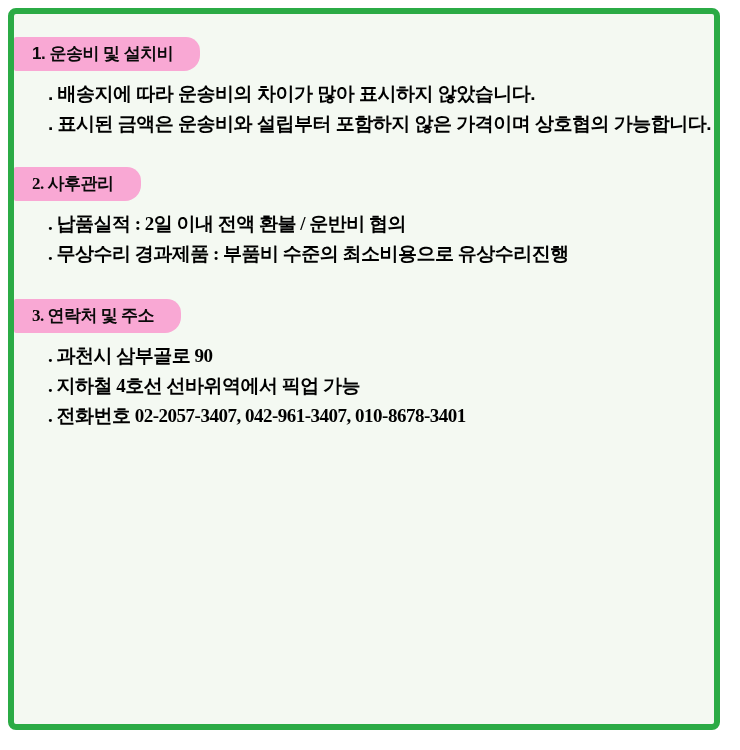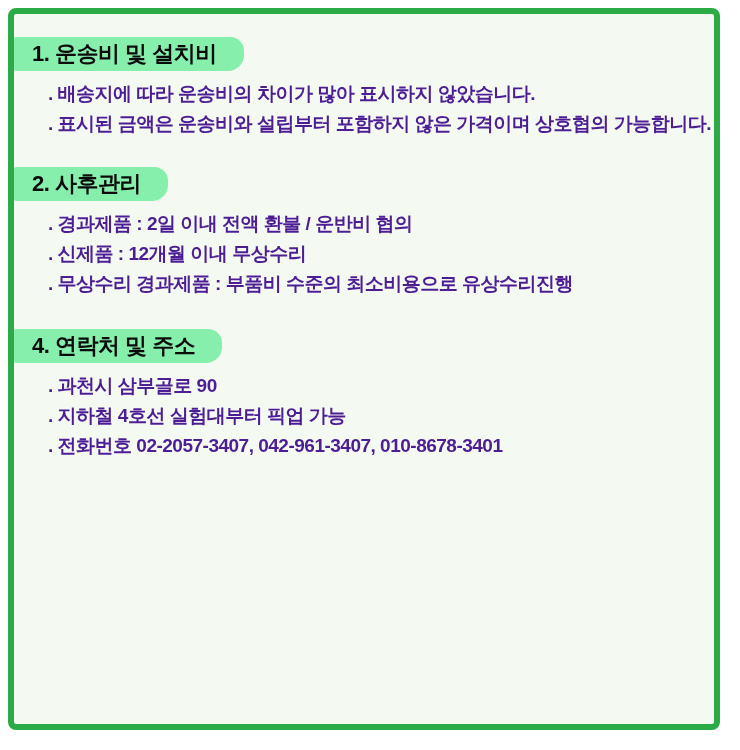--- a/index.html
+++ b/index.html
@@ -21,41 +21,41 @@
     top: 8px;
     width: 712px;
     height: 722px;
     box-sizing: border-box;
     border: 6px solid #2bab45;
     border-radius: 8px;
     background: #f4f9f2;
     padding-top: 23px;
   }
   .section { margin: 0; }
-  .section + .section { margin-top: 28px; }
+  .section + .section { margin-top: 28px; font-family: Liberation Serif, serif; }
   .section.last { margin-top: 30px; }
   .tag {
     display: inline-block;
-    background: #86efac;
+    background: #f9a8d4;
     border-radius: 2px 14px 16px 2px;
     padding: 4px 27px 5px 18px;
-    font-size: 22px;
+    font-size: 17px;
     line-height: 25px;
     font-weight: 700;
     color: #0a0a0a;
     letter-spacing: -0.5px;
     margin-bottom: 8px;
   }
   .line {
     margin: 0;
     padding: 0 20px 0 34px;
     font-size: 19px;
     line-height: 30px;
     font-weight: 700;
-    color: #4c1d95;
+    color: #000000;
     letter-spacing: -0.5px;
     white-space: nowrap;
   }
 </style>
 </head>
 <body>
 
 <div class="canvas">
   <div class="frame">
 
@@ -64,29 +64,28 @@
         <span>1. 운송비 및 설치비</span>
       </div>
       <p class="line">. 배송지에 따라 운송비의 차이가 많아 표시하지 않았습니다.</p>
       <p class="line">. 표시된 금액은 운송비와 설립부터 포함하지 않은 가격이며 상호협의 가능합니다.</p>
     </div>
 
     <div class="section">
       <div class="tag">
         <span>2. 사후관리</span>
       </div>
-      <p class="line">. 경과제품 : 2일 이내 전액 환불 / 운반비 협의</p>
-      <p class="line">. 신제품 : 12개월 이내 무상수리</p>
+      <p class="line">. 납품실적 : 2일 이내 전액 환불 / 운반비 협의</p>
       <p class="line">. 무상수리 경과제품 : 부품비 수준의 최소비용으로 유상수리진행</p>
     </div>
 
 
     <div class="section last">
       <div class="tag">
-        <span>4. 연락처 및 주소</span>
+        <span>3. 연락처 및 주소</span>
       </div>
       <p class="line">. 과천시 삼부골로 90</p>
-      <p class="line">. 지하철 4호선 실험대부터 픽업 가능</p>
+      <p class="line">. 지하철 4호선 선바위역에서 픽업 가능</p>
       <p class="line">. 전화번호 02-2057-3407, 042-961-3407, 010-8678-3401</p>
     </div>
 
   </div>
 </div>
 
 </body></html>

